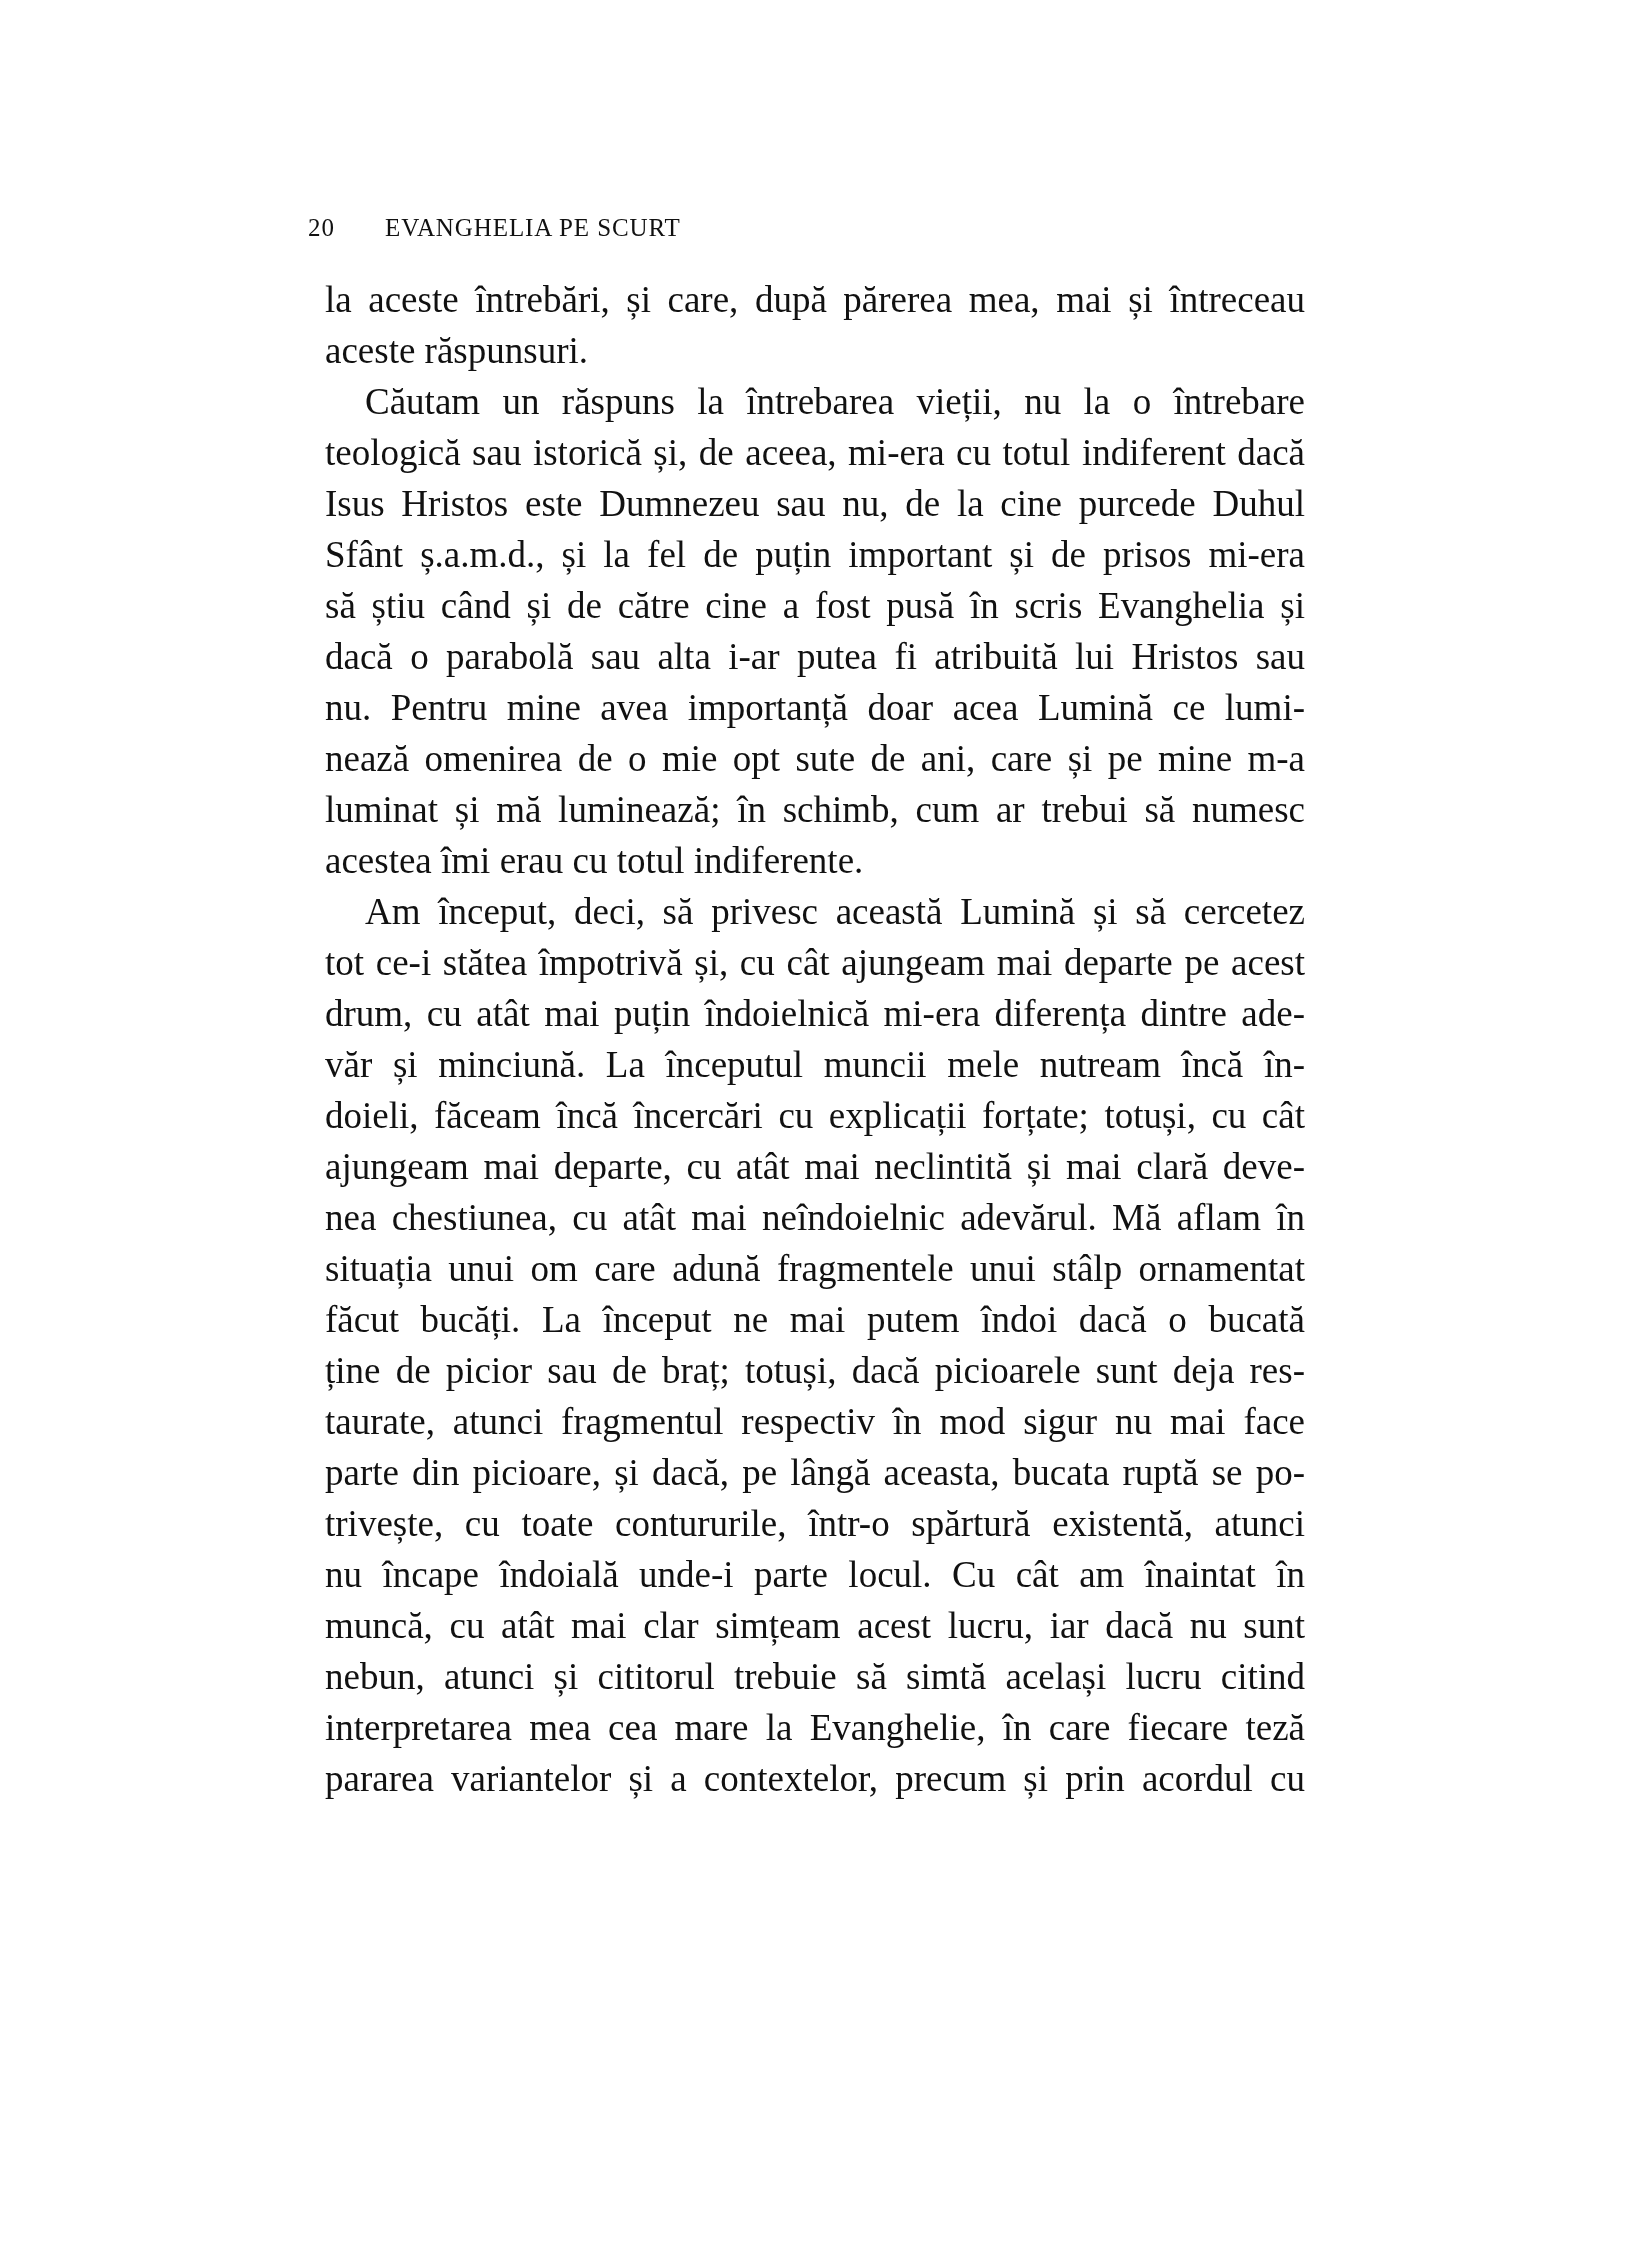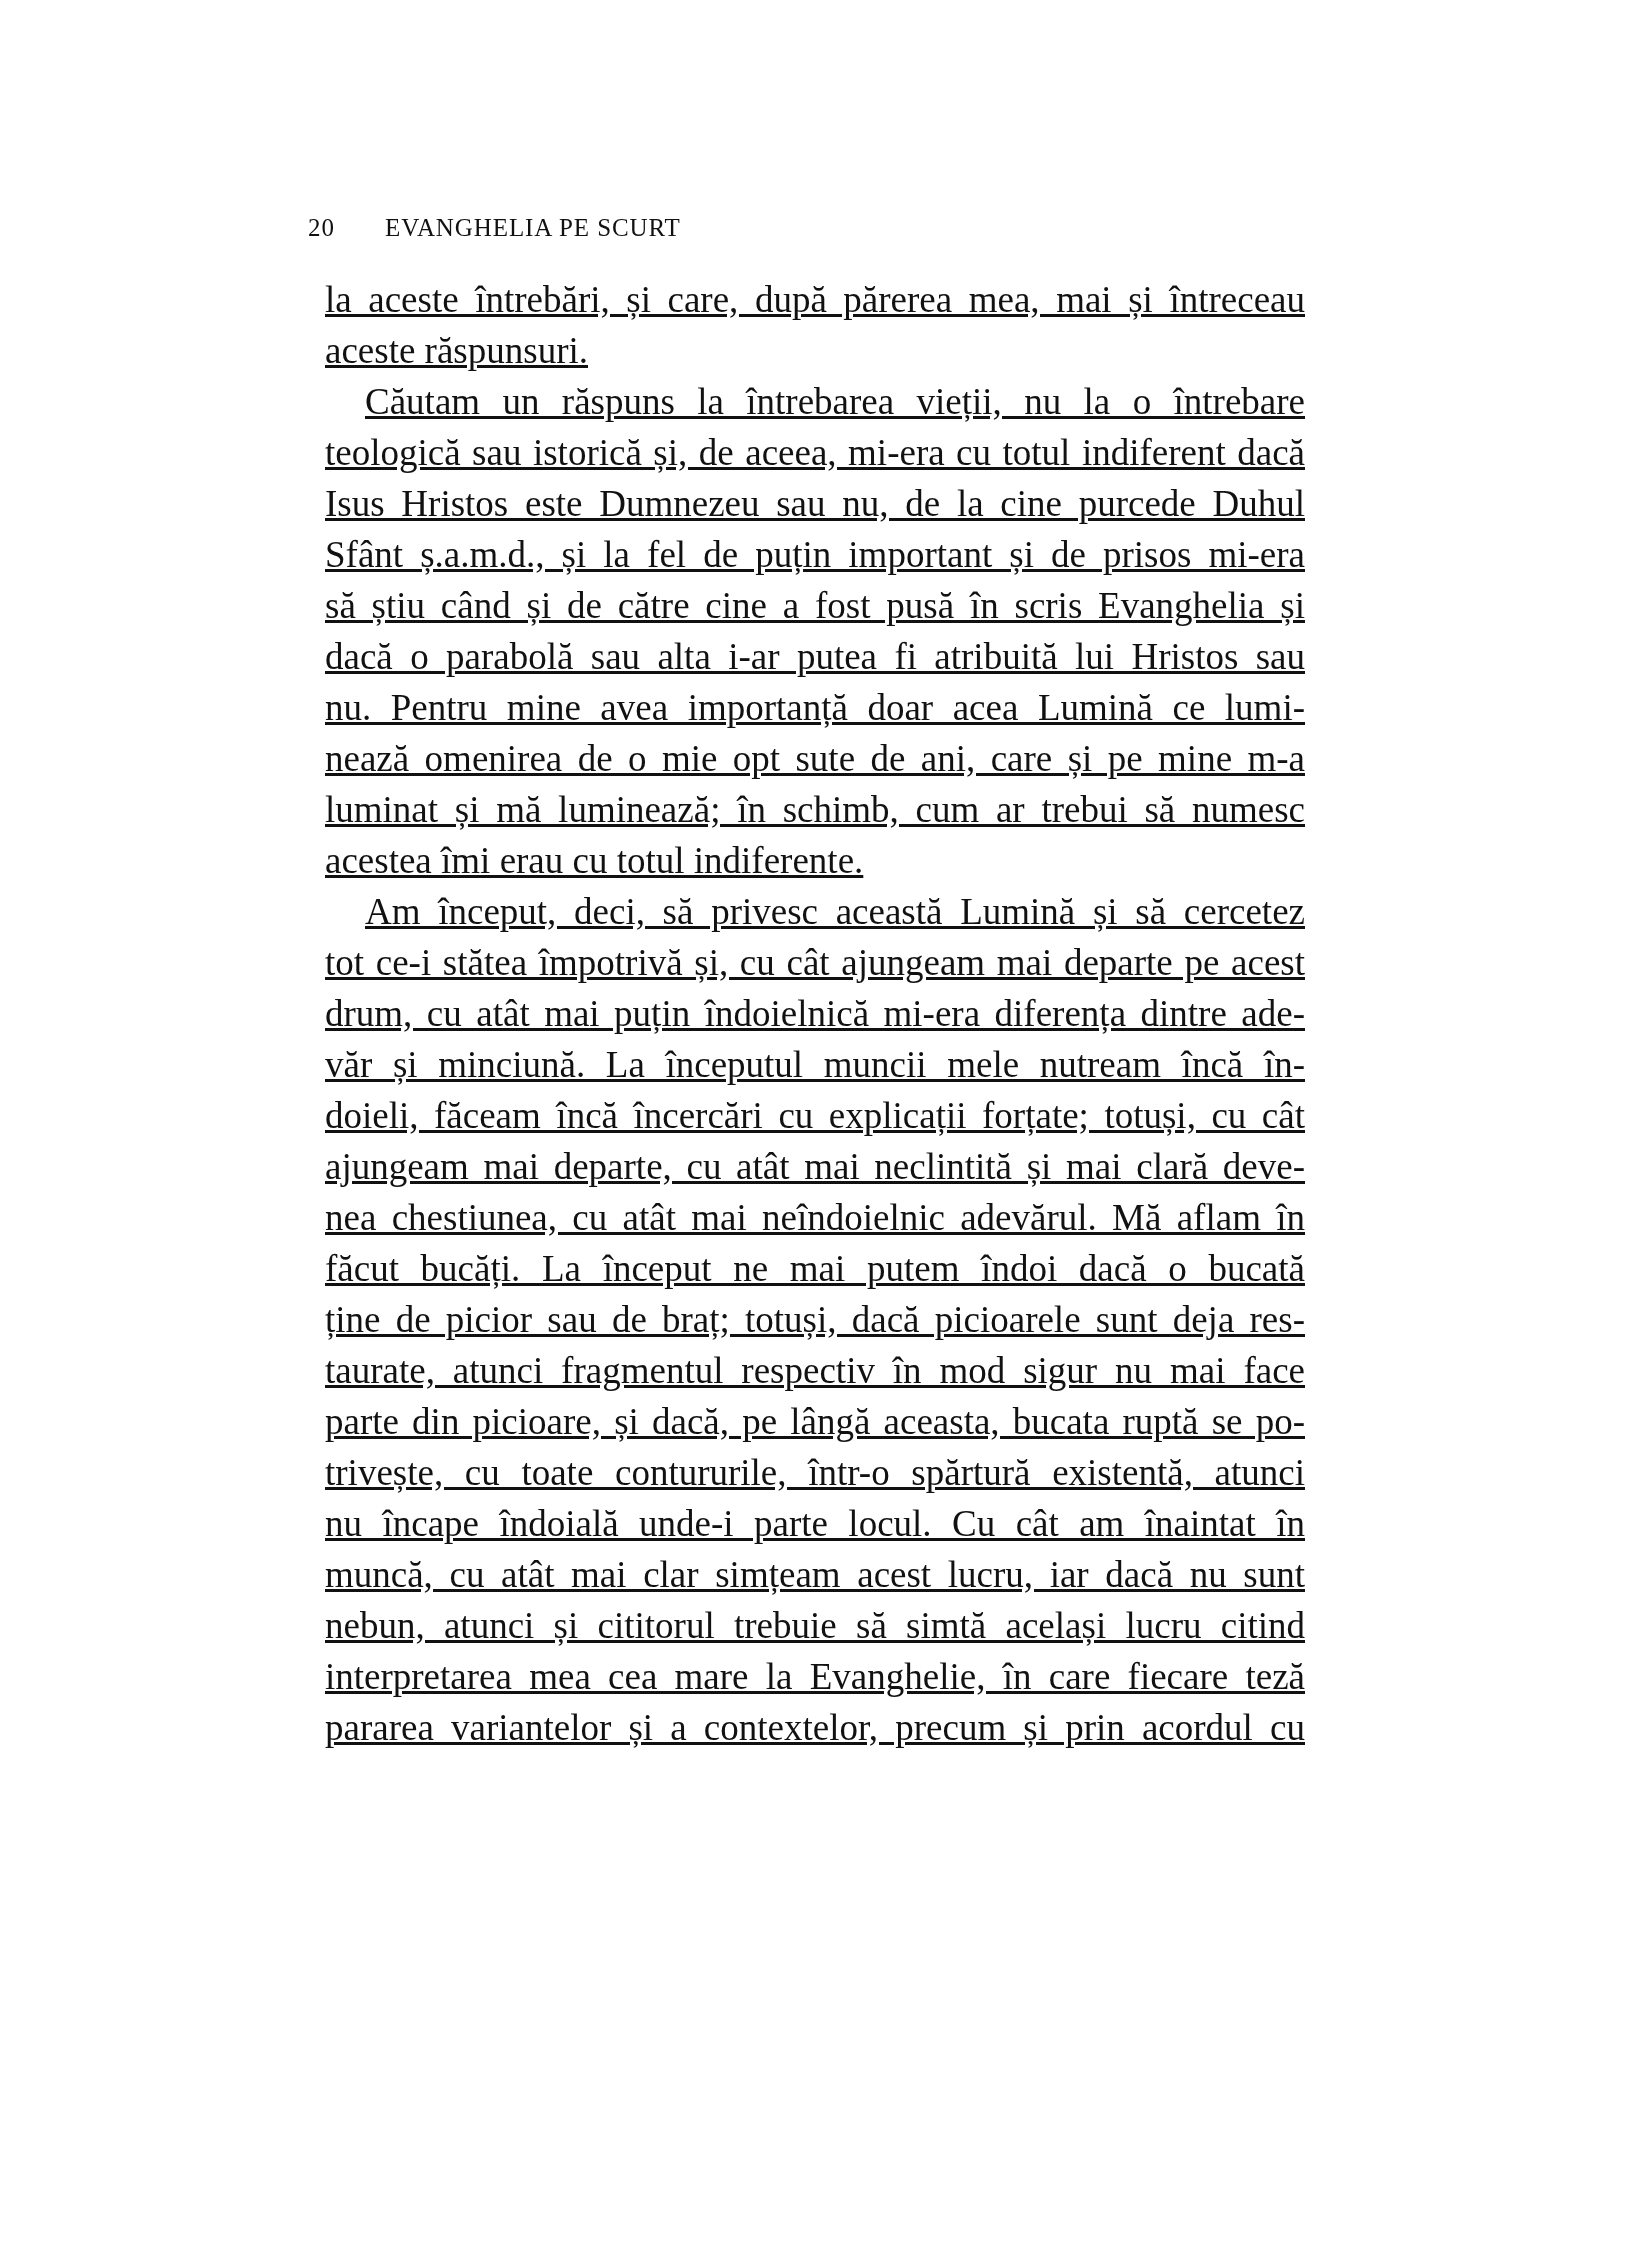--- a/index.html
+++ b/index.html
@@ -1,20 +1,20 @@
 <!DOCTYPE html>
 <html style="font-size:14.3px"><head>
 <meta charset="utf-8">
 <style>
   html, body { margin:0; padding:0; background:#ffffff; }
   body { width:1632px; height:2263px; position:relative; overflow:hidden;
          font-family:"Liberation Serif","DejaVu Serif",serif; color:#111; }
   .header { position:absolute; left:308px; top:214px; font-size:25px; letter-spacing:0.9px; }
   .header .pg { display:inline-block; width:77px; }
-  .body { position:absolute; left:325px; top:274px; width:980px;text-decoration:underline; }
+  .body { position:absolute; left:325px; top:274px; width:980px; }
   .line { height:51px; line-height:51px; font-size:37px;
           text-align:justify; text-align-last:justify; white-space:nowrap; overflow:visible; }
   .line.last { text-align-last:left; }
   .line.indent { padding-left:40px; }
 </style>
 </head>
 <body>
 
 <div class="header">
   <span class="pg">20</span><span>EVANGHELIA PE SCURT</span>
@@ -38,20 +38,21 @@
       <div class="line last">acestea îmi erau cu totul indiferente.</div>
     </div>
     <div>
       <div class="line indent">Am început, deci, să privesc această Lumină și să cercetez</div>
       <div class="line">tot ce-i stătea împotrivă și, cu cât ajungeam mai departe pe acest</div>
       <div class="line">drum, cu atât mai puțin îndoielnică mi-era diferența dintre ade-</div>
       <div class="line">văr și minciună. La începutul muncii mele nutream încă în-</div>
       <div class="line">doieli, făceam încă încercări cu explicații forțate; totuși, cu cât</div>
       <div class="line">ajungeam mai departe, cu atât mai neclintită și mai clară deve-</div>
       <div class="line">nea chestiunea, cu atât mai neîndoielnic adevărul. Mă aflam în</div>
+      <div class="line">situația unui om care adună fragmentele unui stâlp ornamentat</div>
       <div class="line">făcut bucăți. La început ne mai putem îndoi dacă o bucată</div>
       <div class="line">ține de picior sau de braț; totuși, dacă picioarele sunt deja res-</div>
       <div class="line">taurate, atunci fragmentul respectiv în mod sigur nu mai face</div>
       <div class="line">parte din picioare, și dacă, pe lângă aceasta, bucata ruptă se po-</div>
       <div class="line">trivește, cu toate contururile, într-o spărtură existentă, atunci</div>
       <div class="line">nu încape îndoială unde-i parte locul. Cu cât am înaintat în</div>
       <div class="line">muncă, cu atât mai clar simțeam acest lucru, iar dacă nu sunt</div>
       <div class="line">nebun, atunci și cititorul trebuie să simtă același lucru citind</div>
       <div class="line">interpretarea mea cea mare la Evanghelie, în care fiecare teză</div>
       <div class="line">pararea variantelor și a contextelor, precum și prin acordul cu</div>

